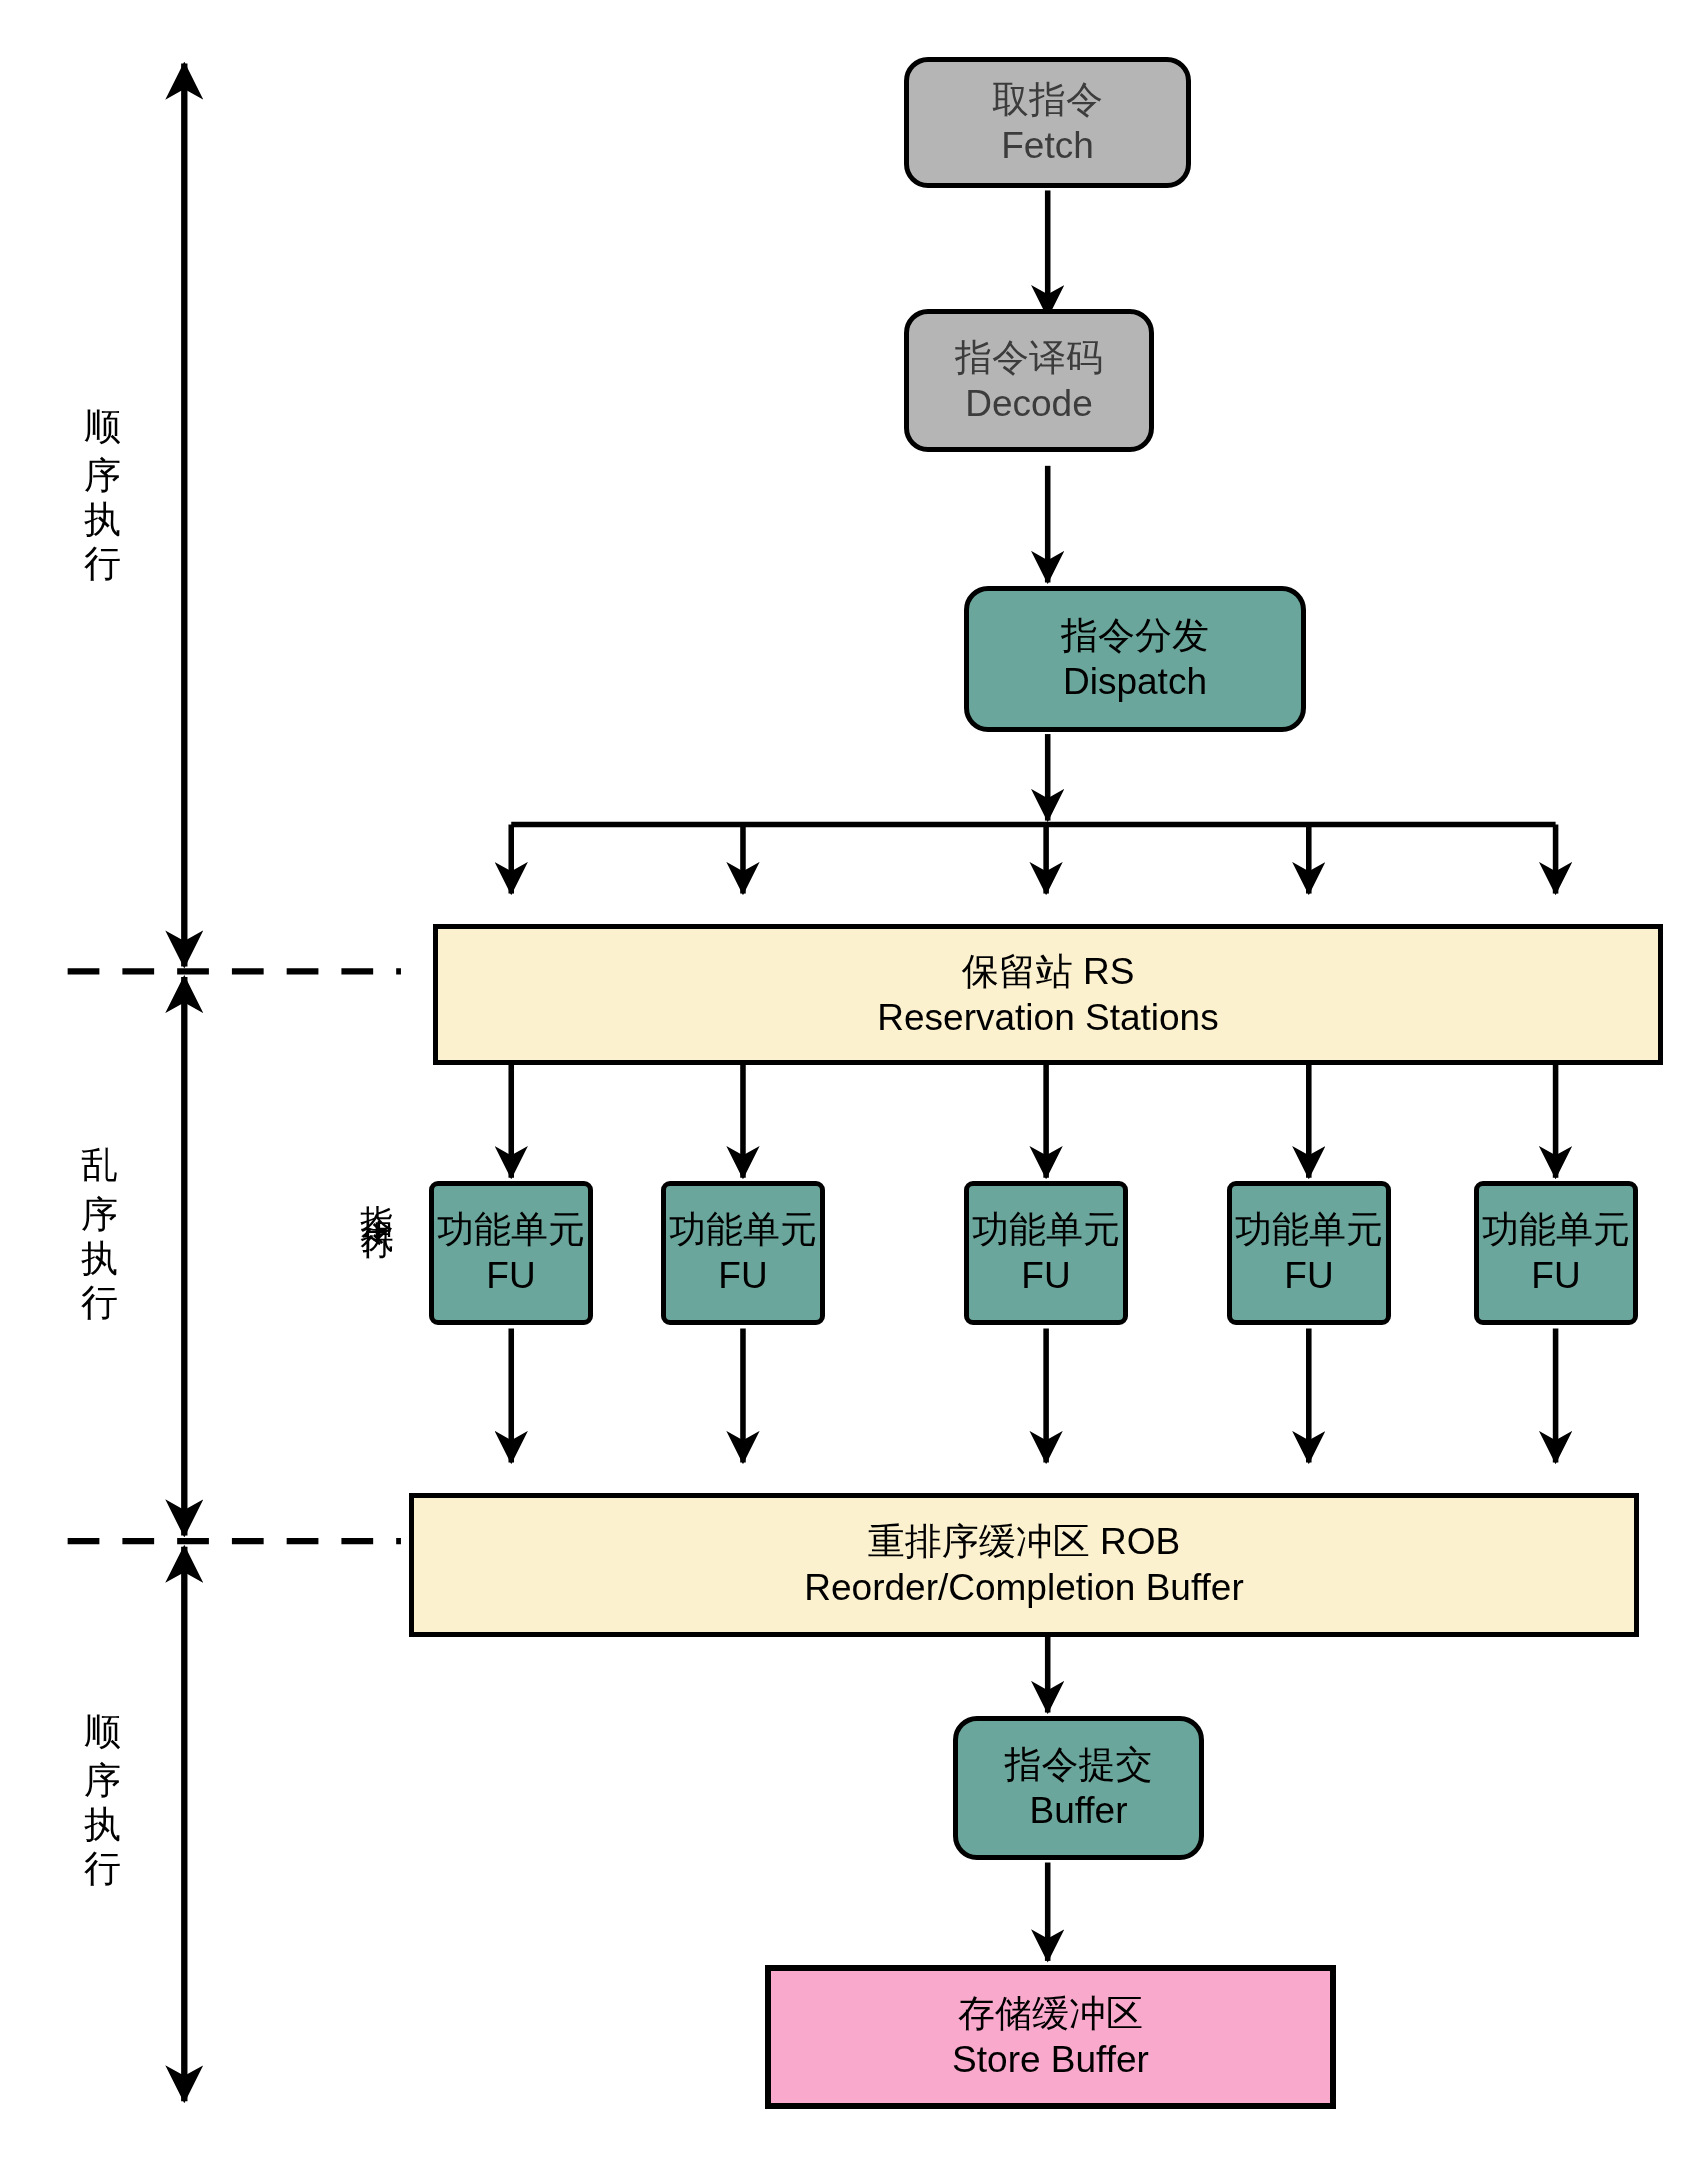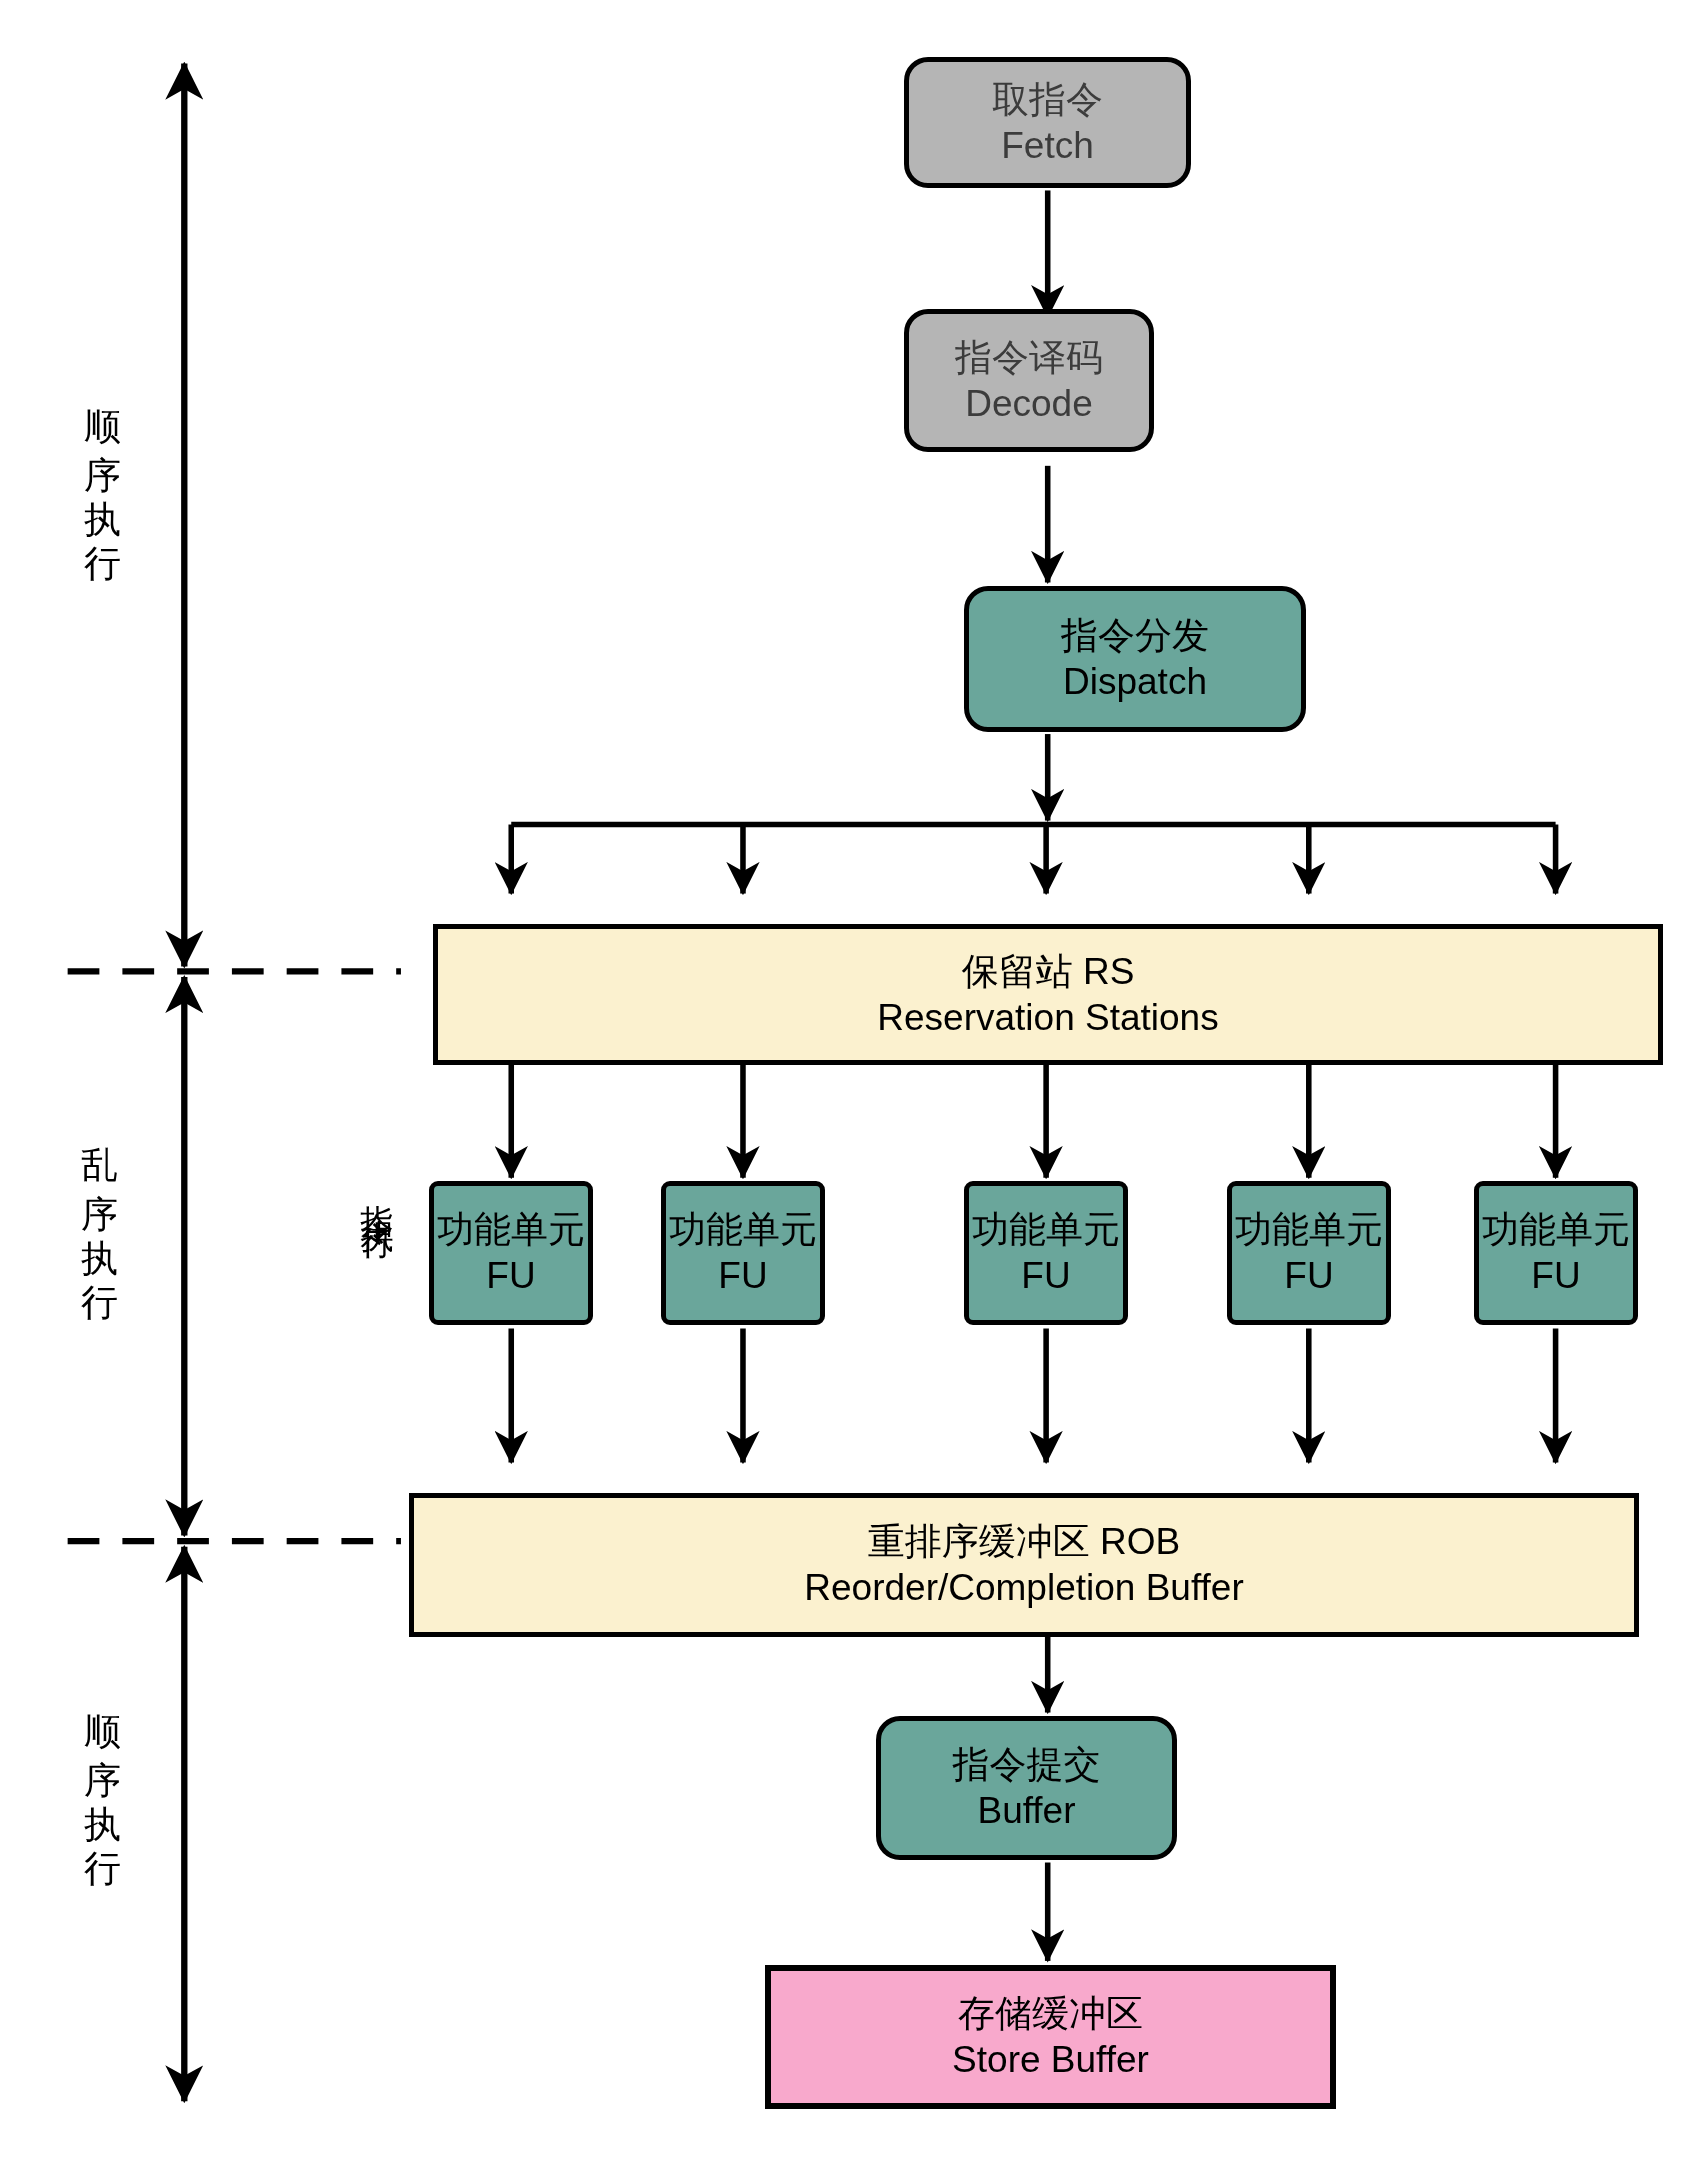--- a/index.html
+++ b/index.html
@@ -155,21 +155,21 @@
   <div class="node teal rounded-sm" style="left:1474px;top:1181px;width:164px;height:144px;">
     <div class="zh">功能单元</div>
     <div class="en">FU</div>
   </div>
 
   <div class="node cream" style="left:409px;top:1466px;width:1230px;height:144px;">
     <div class="zh">重排序缓冲区 ROB</div>
     <div class="en">Reorder/Completion Buffer</div>
   </div>
 
-  <div class="node teal rounded" style="left:876px;top:1716px;width:301px;height:144px;">
+  <div class="node teal rounded" style="left:953px;top:1716px;width:251px;height:144px;">
     <div class="zh">指令提交</div>
     <div class="en">Buffer</div>
   </div>
 
   <div class="node pink" style="left:765px;top:1965px;width:571px;height:144px;">
     <div class="zh">存储缓冲区</div>
     <div class="en">Store Buffer</div>
   </div>
 
   <div class="vlabel big" style="left:77px;top:379px;">顺序执行</div>

